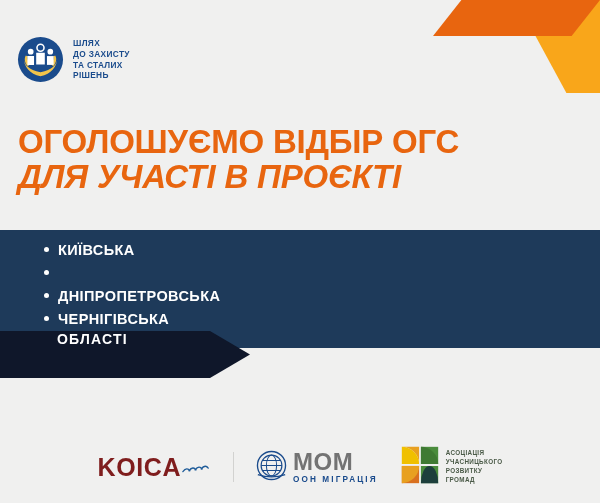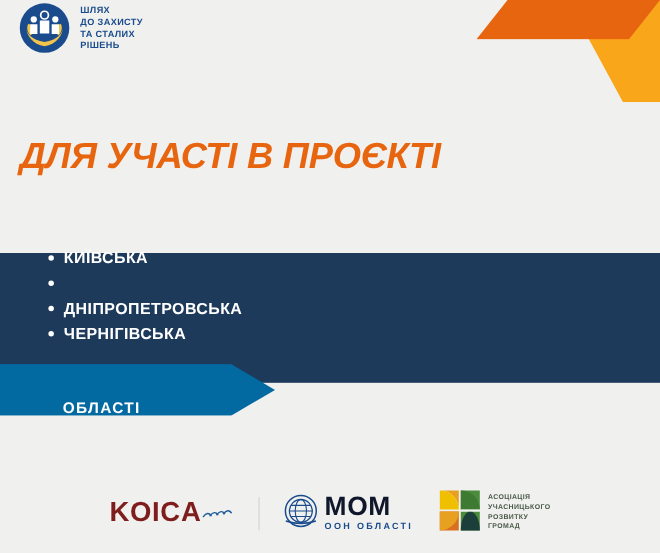--- a/index.html
+++ b/index.html
@@ -44,21 +44,21 @@
     width: 38px;
     height: 36px;
     background: #f9a61a;
     clip-path: polygon(55% 0%, 100% 0%, 100% 100%, 0% 100%);
   }
 
   
   .brand {
     position: absolute;
     left: 17px;
-    top: 2px;
+    top: 36px;
     display: flex;
     align-items: center;
     gap: 9px;
   }
   .brand-mark {
     width: 47px;
     height: 47px;
     flex: 0 0 auto;
   }
   .brand-text {
@@ -91,21 +91,21 @@
     position: absolute;
     left: 0;
     top: 230px;
     width: 600px;
     height: 118px;
     background: #1e3a5a;
   }
   .region-list {
     position: absolute;
     left: 44px;
-    top: 223px;
+    top: 238px;
     margin: 0;
     padding: 0;
     list-style: none;
   }
   .region-list li {
     display: flex;
     align-items: center;
     gap: 9px;
     color: #ffffff;
     font-size: 14.5px;
@@ -122,24 +122,24 @@
     flex: 0 0 auto;
   }
 
   
   .banner {
     position: absolute;
     left: 0;
     top: 331px;
     width: 250px;
     height: 47px;
-    background: #0369a1;
+    background: #0f172a;
     clip-path: polygon(0% 0%, 84% 0%, 100% 50%, 84% 100%, 0% 100%);
     display: flex;
-    align-items: flex-end;
+    align-items: flex-start;
   }
   .banner-label {
     color: #ffffff;
     font-size: 14px;
     font-weight: bold;
     letter-spacing: 1.2px;
     margin-left: 57px;
     text-transform: uppercase;
   }
 
@@ -170,21 +170,21 @@
     height: 30px;
     background: #d2d2d0;
   }
   .logo-iom {
     display: flex;
     align-items: center;
     gap: 6px;
   }
   .iom-text { line-height: 1; }
   .iom-word {
-    color: #0f172a;
+    color: #737373;
     font-size: 24px;
     font-weight: bold;
     letter-spacing: 0.5px;
     line-height: 1;
   }
   .iom-sub {
     color: #1a4b8c;
     font-size: 8.2px;
     font-weight: bold;
     letter-spacing: 2.1px;
@@ -229,20 +229,21 @@
         <path d="M30.6 20.5 h6.8 v9 h-6.8 z" fill="#ffffff"></path>
       </svg>
     </span>
     <span class="brand-text">ШЛЯХ
 ДО ЗАХИСТУ
 ТА СТАЛИХ
 РІШЕНЬ</span>
   </div>
 
   <div class="headline">
+    <span class="l1">ОГОЛОШУЄМО ВІДБІР ОГС</span>
     <span class="l2">ДЛЯ УЧАСТІ В ПРОЄКТІ</span>
   </div>
 
   <div class="navy-panel"></div>
   <ul class="region-list">
     <li>
       <span class="bullet"></span>
       <span>КИЇВСЬКА</span>
     </li>
     <li>
@@ -285,21 +286,21 @@
         <svg viewBox="0 0 34 34" width="31" height="31" aria-hidden="true">
           <circle cx="17" cy="17" r="15.4" fill="none" stroke="#1a4b8c" stroke-width="1.5"></circle>
           <circle cx="17" cy="17" r="11.4" fill="none" stroke="#1a4b8c" stroke-width="1.3"></circle>
           <ellipse cx="17" cy="17" rx="5.6" ry="11.4" fill="none" stroke="#1a4b8c" stroke-width="1.1"></ellipse>
           <path d="M5.6 17 h22.8 M7.3 11.4 h19.4 M7.3 22.6 h19.4" stroke="#1a4b8c" stroke-width="1.1" fill="none"></path>
           <path d="M2 27 q15 5, 30 0" stroke="#1a4b8c" stroke-width="1.5" fill="none"></path>
         </svg>
       </span>
       <span class="iom-text">
         <span class="iom-word" style="display:block">MOM</span>
-        <span class="iom-sub" style="display:block">ООН ОБЛАСТІ</span>
+        <span class="iom-sub" style="display:block">ООН МІГРАЦІЯ</span>
       </span>
     </div>
 
     <div class="logo-assoc">
       <span>
         <svg viewBox="0 0 44 44" width="40" height="40" aria-hidden="true">
           <path d="M2 2 h19 v19 a19 19 0 0 0 -19 -19 z" fill="#e8a020"></path>
           <path d="M2 2 a19 19 0 0 1 19 19 h-19 z" fill="#f0c000"></path>
           <path d="M23 2 h19 v19 h-19 a0 0 0 0 0 0 0 z" fill="#4a8c3c"></path>
           <path d="M23 2 a19 19 0 0 1 19 19 h-19 z" fill="#3f7a33"></path>

